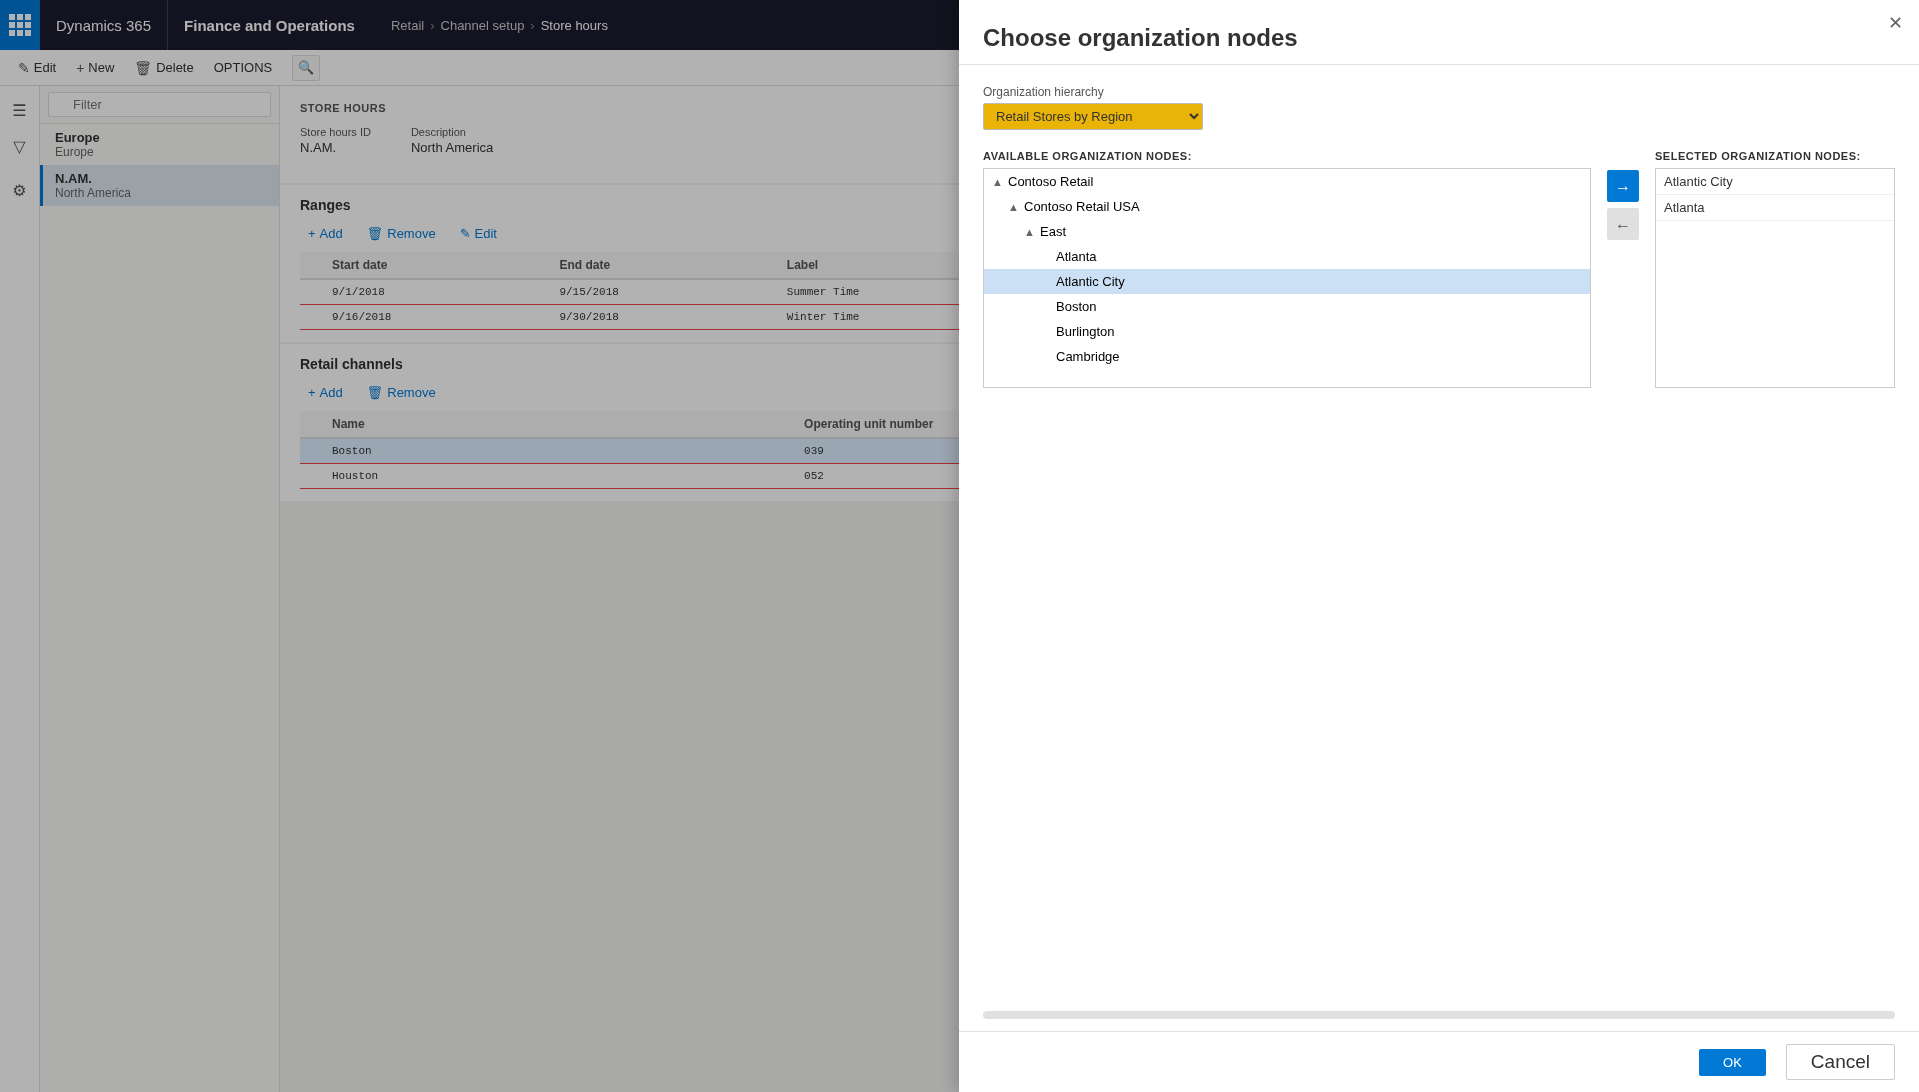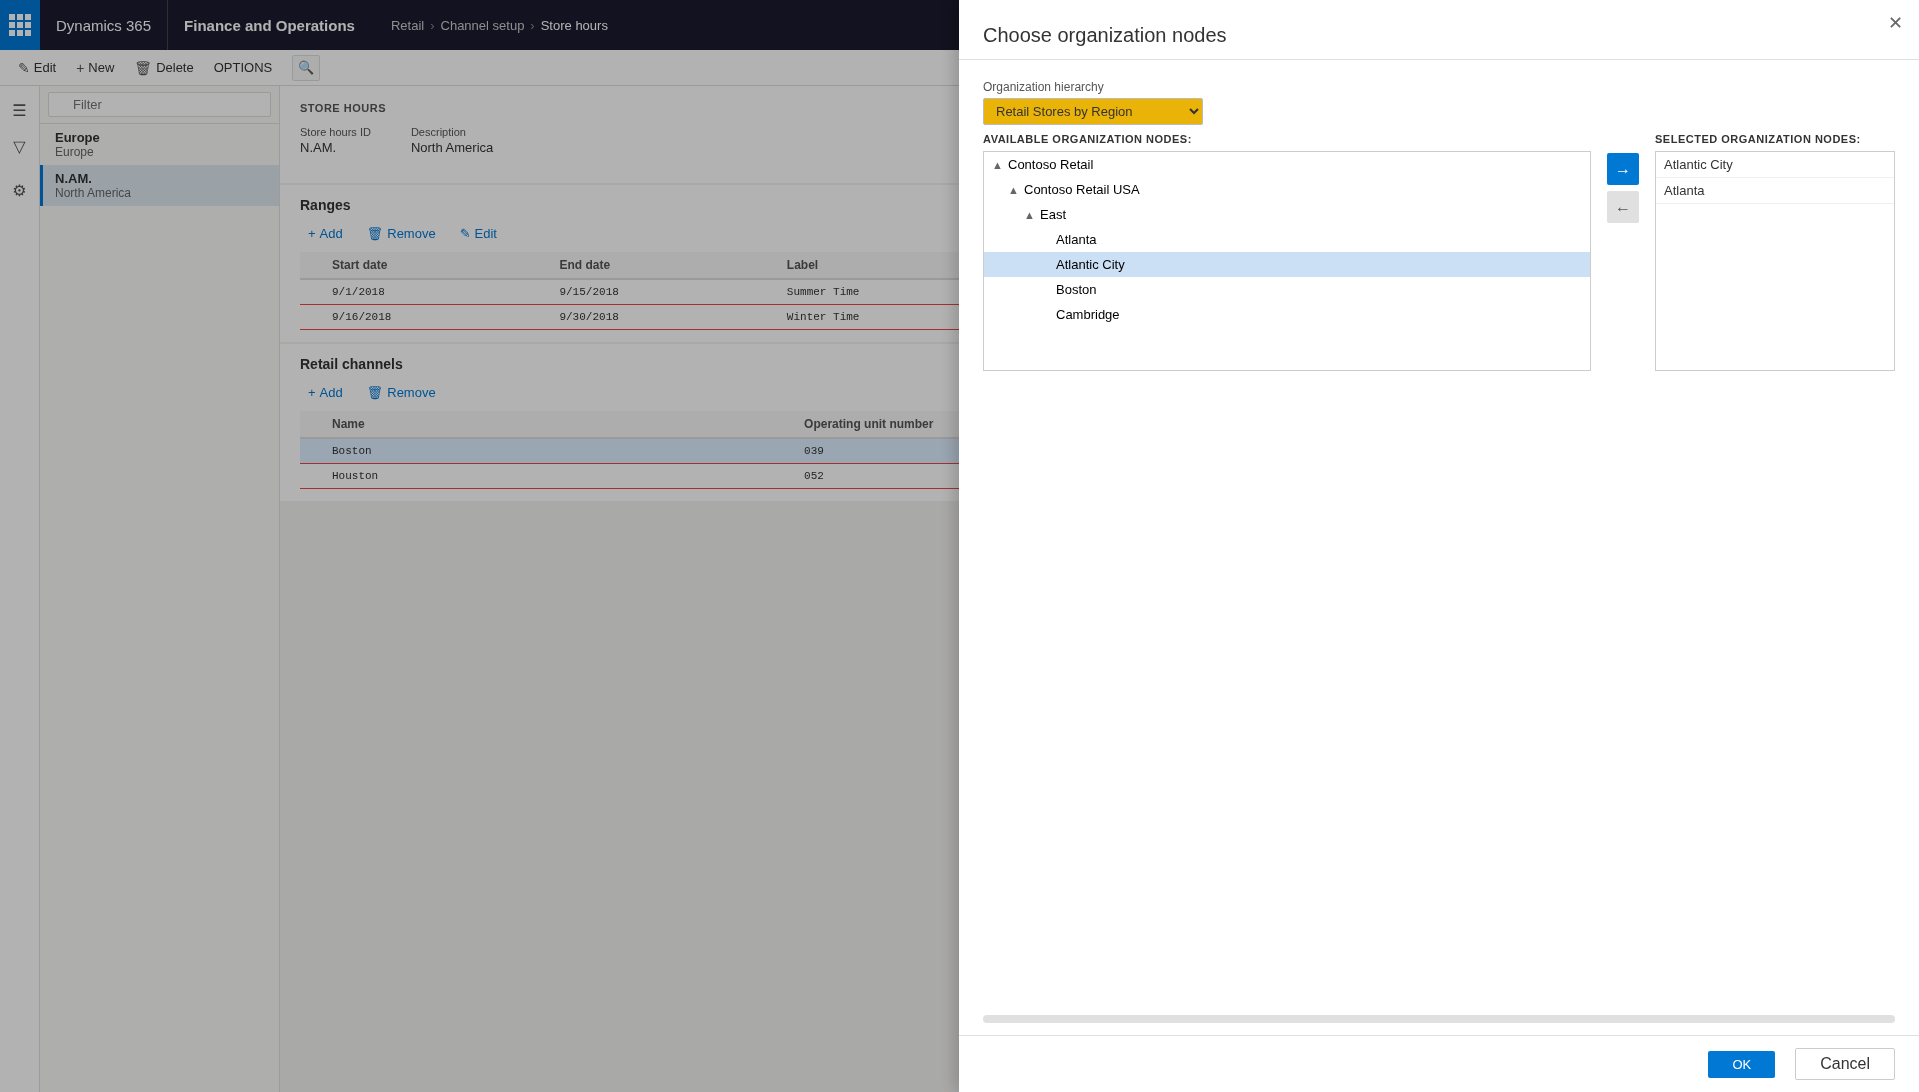--- a/index.html
+++ b/index.html
@@ -180,30 +180,30 @@
       background: white;
       z-index: 101;
       display: flex; flex-direction: column;
       box-shadow: -4px 0 16px rgba(0,0,0,0.2);
     }
     .dialog-header {
       padding: 24px 24px 0 24px;
       border-bottom: 1px solid #e0e0e0;
       padding-bottom: 12px;
     }
-    .dialog-title { font-size: 20px; font-weight: 400; color: #333; }
+    .dialog-title { font-size: 24px; font-weight: 700; color: #333; }
     .dialog-close {
       position: absolute; top: 12px; right: 16px;
       font-size: 18px; cursor: pointer; color: #666; background: none; border: none;
     }
     .dialog-body {
       flex: 1; overflow: auto;
       padding: 20px 24px;
       display: flex; flex-direction: column;
-      gap: 0;
+      gap: 12px;
     }
     .dialog-field-label { font-size: 12px; color: #555; margin-bottom: 4px; }
     .dialog-select {
       width: 220px; padding: 4px 8px; border: 1px solid #bbb;
       background: #eab308; font-size: 13px; color: #333;
       border-radius: 2px;
     }
     .nodes-layout {
       display: flex; gap: 16px; align-items: flex-start; margin-top: 8px;
     }
@@ -251,21 +251,21 @@
       display: flex; justify-content: flex-end; gap: 20px;
       align-items: center;
     }
     .dialog-footer-scrollbar { height: 8px; background: #e0e0e0; margin-bottom: 8px; border-radius: 4px; }
     .btn-primary {
       background: #0078d4; color: white; border: none; padding: 6px 24px;
       font-size: 13px; cursor: pointer; border-radius: 2px;
     }
     .btn-secondary {
       background: white; color: #333; border: 1px solid #ccc; padding: 6px 24px;
-      font-size: 16px; cursor: pointer; border-radius: 2px;
+      font-size: 19px; cursor: pointer; border-radius: 2px;
     }
 
     .grid-row-selected td { background: #ddeeff; }
   </style>
 </head>
 <body>
 
 <div class="topbar">
   <div class="topbar-apps">
     <div class="topbar-apps-grid">
@@ -476,20 +476,24 @@
             <div class="tree-node indent-3 selected-node">
               <span class="expand-icon"></span>
               <span>Atlantic City</span>
             </div>
             <div class="tree-node indent-3 ">
               <span class="expand-icon"></span>
               <span>Boston</span>
             </div>
             <div class="tree-node indent-3 ">
               <span class="expand-icon"></span>
+              <span>Burlington</span>
+            </div>
+            <div class="tree-node indent-3 ">
+              <span class="expand-icon"></span>
               <span>Cambridge</span>
             </div>
           </div>
       </div>
       <div class="transfer-btns">
         <button class="transfer-btn">→</button>
         <button class="transfer-btn back">←</button>
       </div>
       <div class="selected-panel">
         <div class="nodes-panel-label">SELECTED ORGANIZATION NODES:</div>

